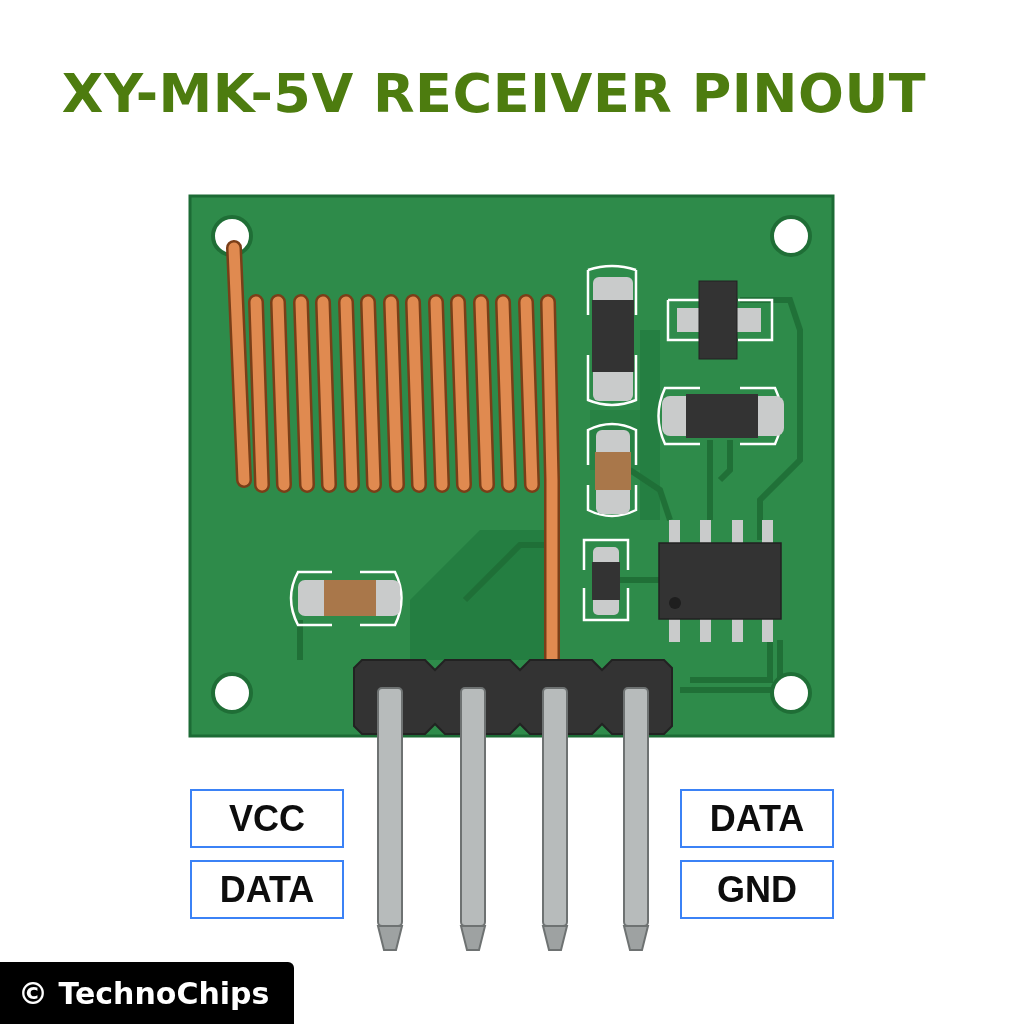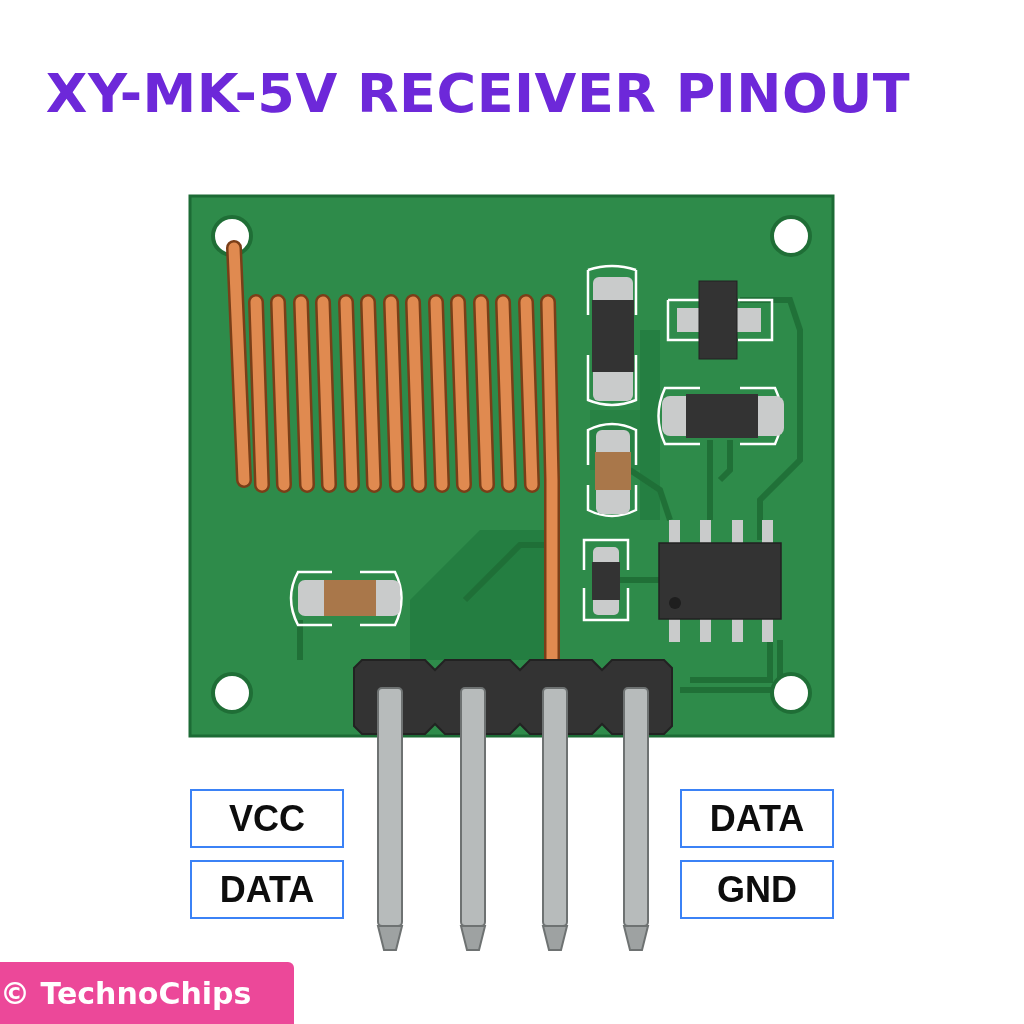--- a/index.html
+++ b/index.html
@@ -1,20 +1,20 @@
 <!DOCTYPE html>
 <html><head>
 <meta charset="utf-8">
 <style>
   html, body { margin:0; padding:0; background:#ffffff; }
   body { width:1024px; height:1024px; position:relative; overflow:hidden; font-family:"Liberation Sans", sans-serif; }
-  .title { position:absolute; left:0; top:62px; width:956px; text-align:center; font-family:"DejaVu Sans", sans-serif; font-weight:bold; font-size:54px; letter-spacing:0.5px; color:#6d28d9; }
+  .title { position:absolute; left:16px; top:62px; width:956px; text-align:center; font-family:"DejaVu Sans", sans-serif; font-weight:bold; font-size:54px; letter-spacing:0.5px; color:#4d7c0f; }
   svg.board { position:absolute; left:0; top:0; }
   .label { position:absolute; box-sizing:border-box; border:2px solid #3b82f6; background:#fff; display:flex; align-items:center; justify-content:center; font-family:"Liberation Sans", sans-serif; font-weight:bold; font-size:36px; color:#0d0d0d; }
-  .credit { position:absolute; left:0; top:962px; width:294px; height:62px; background:#ec4899; border-radius:0 6px 0 0; color:#fff; font-family:"DejaVu Sans", sans-serif; font-weight:bold; font-size:30px; display:flex; align-items:center; box-sizing:border-box; }
+  .credit { position:absolute; left:0; top:962px; width:294px; height:62px; background:#000000; border-radius:0 6px 0 0; color:#fff; font-family:"DejaVu Sans", sans-serif; font-weight:bold; font-size:30px; display:flex; align-items:center; padding-left:18px; box-sizing:border-box; }
 </style>
 </head>
 <body>
 
 <div class="title">XY-MK-5V RECEIVER PINOUT</div>
 
 <svg class="board" width="1024" height="1024" viewBox="0 0 1024 1024">
 
   <g>
     <rect x="190" y="196" width="643" height="540" fill="#2e8b4a" stroke="#1c6b35" stroke-width="3"></rect>

